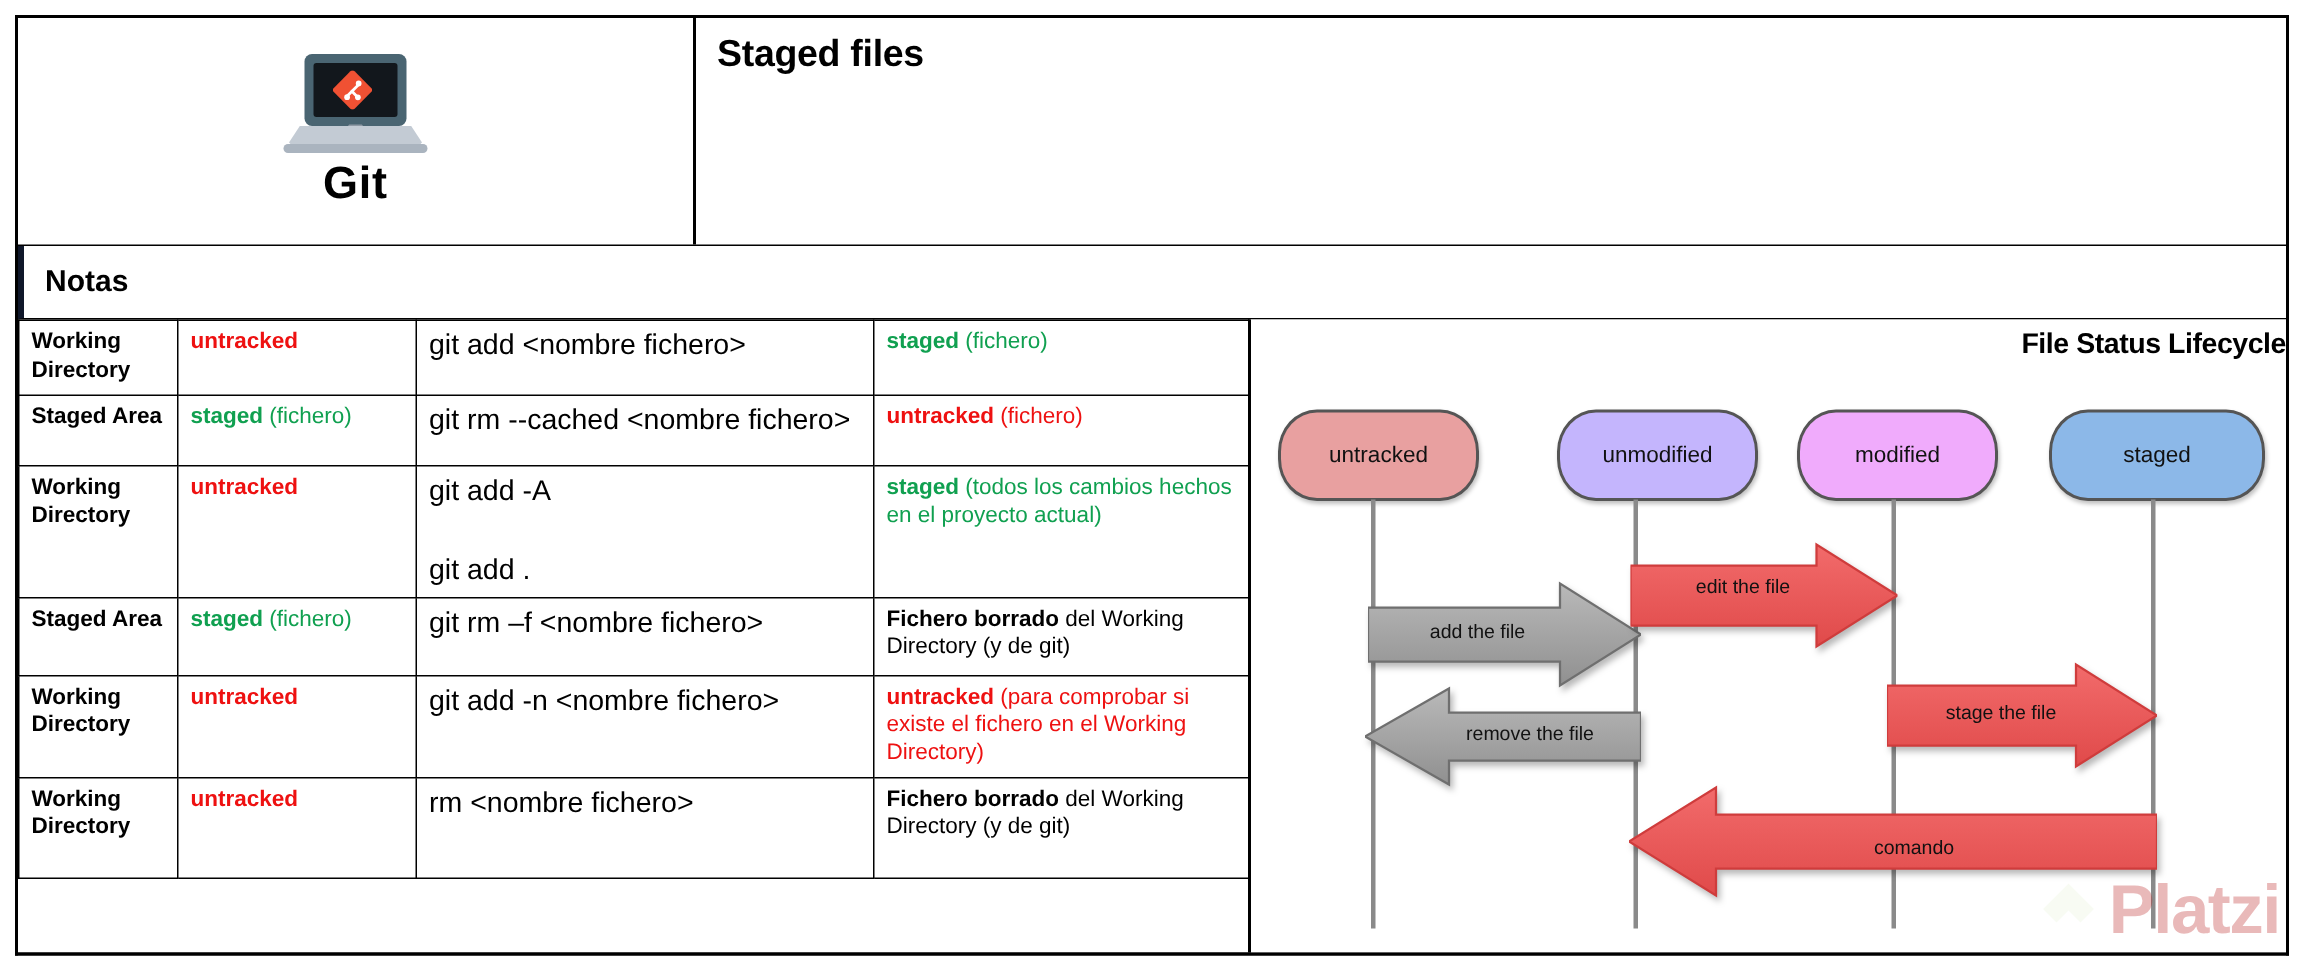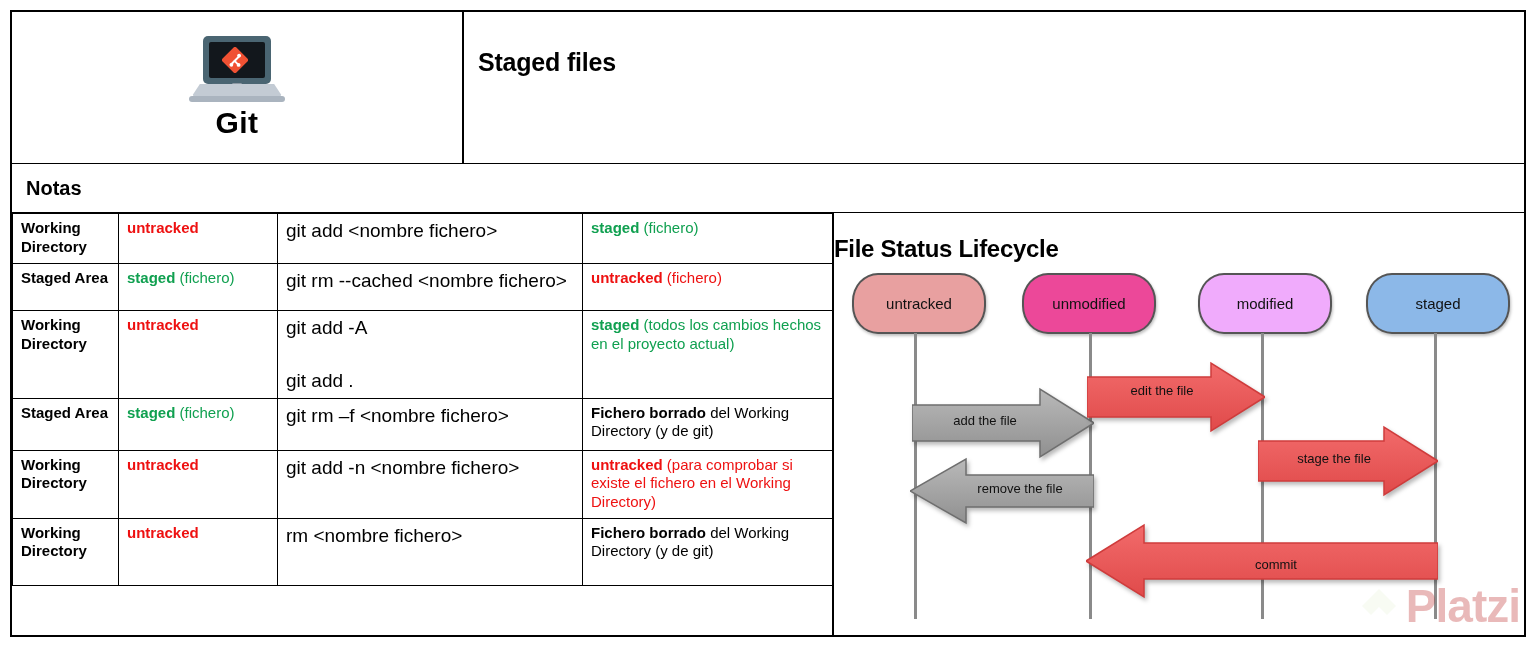--- a/index.html
+++ b/index.html
@@ -9,40 +9,40 @@
 
   
   .frame{position:absolute;left:10px;top:10px;width:1516px;height:627px;
          border:2px solid #000;box-sizing:border-box;}
 
   
   .topband{position:absolute;left:10px;top:10px;width:1516px;height:154px;box-sizing:border-box;
            border:2px solid #000;border-bottom:1px solid #000;display:flex;}
   .topcell-left{width:452px;box-sizing:border-box;border-right:2px solid #000;
                 display:flex;flex-direction:column;align-items:center;justify-content:center;}
-  .topcell-right{flex:1;box-sizing:border-box;padding:36px 0 0 14px;}
+  .topcell-right{flex:1;box-sizing:border-box;padding:10px 0 0 14px;}
   .staged-title{font-size:25px;font-weight:bold;letter-spacing:-0.2px;}
 
   
   .laptop{width:92px;height:66px;position:relative;margin-bottom:4px;}
   .laptop .lid{position:absolute;left:12px;top:0;width:68px;height:48px;
                background:#4a6572;border-radius:5px;}
   .laptop .screen{position:absolute;left:18px;top:6px;width:56px;height:36px;background:#12171c;border-radius:2px;}
   .laptop .glyph{position:absolute;left:31px;top:11px;width:26px;height:26px;}
   .laptop .base{position:absolute;left:0;top:48px;width:92px;height:14px;
                 background:#c3cbd4;border-radius:0 0 8px 8px;
                 clip-path:polygon(10% 0%,90% 0%,100% 100%,0% 100%);}
   .laptop .notch{position:absolute;left:38px;top:47px;width:16px;height:6px;background:#8e99a4;
                 clip-path:polygon(25% 0%,75% 0%,100% 100%,0% 100%);}
   .laptop .foot{position:absolute;left:-2px;top:60px;width:96px;height:6px;background:#aab4bf;border-radius:3px;}
   .gitword{font-size:30px;font-weight:bold;letter-spacing:0.5px;}
 
   
   .notasband{position:absolute;left:10px;top:164px;width:1516px;height:49px;box-sizing:border-box;
-             border-left:2px solid #0f172a;border-right:2px solid #000;border-bottom:1px solid #000;
+             border-left:6px solid #0f172a;border-right:2px solid #000;border-bottom:1px solid #000;
              display:flex;align-items:center;}
   .notas-label{font-size:20px;font-weight:bold;padding-left:14px;}
 
   
   .lower{position:absolute;left:10px;top:213px;width:1516px;height:424px;box-sizing:border-box;
          border-left:2px solid #000;border-right:2px solid #000;border-bottom:2px solid #000;
          display:flex;}
 
   
   .tablewrap{width:822px;box-sizing:border-box;border-right:2px solid #000;}
@@ -57,42 +57,42 @@
   .red{color:#ee1111;}
   .red-b{color:#ee1111;font-weight:bold;}
   .grn{color:#10a050;}
   .grn-b{color:#10a050;font-weight:bold;}
   .blk-b{font-weight:bold;}
   .r1{height:50px;} .r2{height:47px;} .r3{height:68px;}
   .r4{height:52px;} .r5{height:68px;} .r6{height:67px;}
 
   
   .diagram{position:relative;flex:1;background:#fff;overflow:hidden;}
-  .diag-title{position:absolute;top:22px;left:0;width:100%;text-align:left;
-              font-size:24px;font-weight:bold;letter-spacing:-0.3px;}
+  .diag-title{position:absolute;top:6px;left:0;width:100%;text-align:right;
+              font-size:19px;font-weight:bold;letter-spacing:-0.3px;}
   .node{position:absolute;top:60px;height:57px;border:2px solid #555;border-radius:26px/28px;
         display:flex;align-items:center;justify-content:center;font-size:15px;color:#111;
         box-shadow:1px 2px 3px rgba(0,0,0,.25);}
   .n1{left:18px;width:130px;background:#e8a0a0;}
-  .n2{left:188px;width:130px;background:#ec4899;}
+  .n2{left:204px;width:130px;background:#c4b5fd;}
   .n3{left:364px;width:130px;background:#f0abfc;}
   .n4{left:532px;width:140px;background:#8cb8e8;}
   .vline{position:absolute;width:3px;background:#8a8a8a;}
   .v1{left:80px;top:120px;height:286px;}
   .v2{left:255px;top:120px;height:286px;}
   .v3{left:427px;top:120px;height:286px;}
   .v4{left:600px;top:120px;height:286px;}
 
   .arrow{position:absolute;display:flex;align-items:center;font-size:13px;color:#111;}
   .arrow .lbl{position:absolute;width:100%;text-align:center;font-size:13px;z-index:3;}
   .arrow svg{display:block;filter:drop-shadow(2px 3px 2px rgba(0,0,0,.28));}
 
   .a-add   {left:78px;  top:174px; width:182px; height:72px;}
   .a-edit  {left:253px; top:148px; width:178px; height:72px;}
-  .a-stage {left:424px; top:212px; width:180px; height:72px;}
+  .a-stage {left:424px; top:228px; width:180px; height:72px;}
   .a-remove{left:76px;  top:244px; width:184px; height:68px;align-items:flex-end;}
   .a-commit{left:252px; top:310px; width:352px; height:76px;}
 
   .a-add .lbl   {top:26px;left:-18px;}
   .a-edit .lbl  {top:22px;left:-14px;}
   .a-stage .lbl {top:26px;left:-14px;}
   .a-remove .lbl{top:24px;left:18px;}
   .a-commit .lbl{top:34px;left:14px;}
 
   
@@ -299,21 +299,21 @@
       <div class="arrow a-commit">
         <svg width="352" height="76" viewBox="0 0 352 76">
           <defs>
               <linearGradient id="rg3" x1="0" y1="0" x2="0" y2="1">
             <stop offset="0" stop-color="#f26b6b"></stop>
                 <stop offset="1" stop-color="#e04a4a"></stop>
               </linearGradient>
             </defs>
           <polygon points="352,20 58,20 58,2 0,38 58,74 58,56 352,56" fill="url(#rg3)" stroke="#cf3c3c" stroke-width="1.5"></polygon>
         </svg>
-        <span class="lbl">commit</span>
+        <span class="lbl">comando</span>
       </div>
 
       <div class="watermark">
         <div class="wm-mark">
           <svg viewBox="0 0 42 42" width="42" height="42">
             <polygon points="21,4 38,21 29,30 21,22 13,30 4,21" fill="#e9f2d8"></polygon>
           </svg>
         </div>
         <div class="wm-text">Platzi</div>
       </div>

